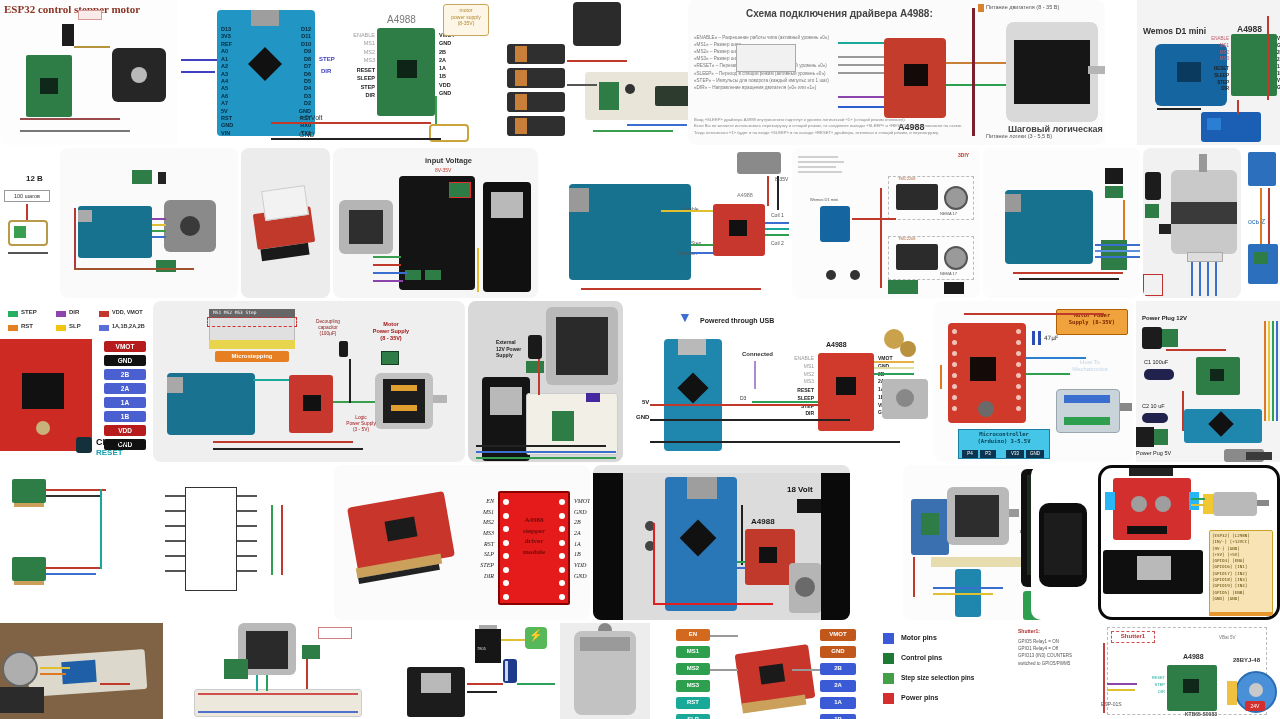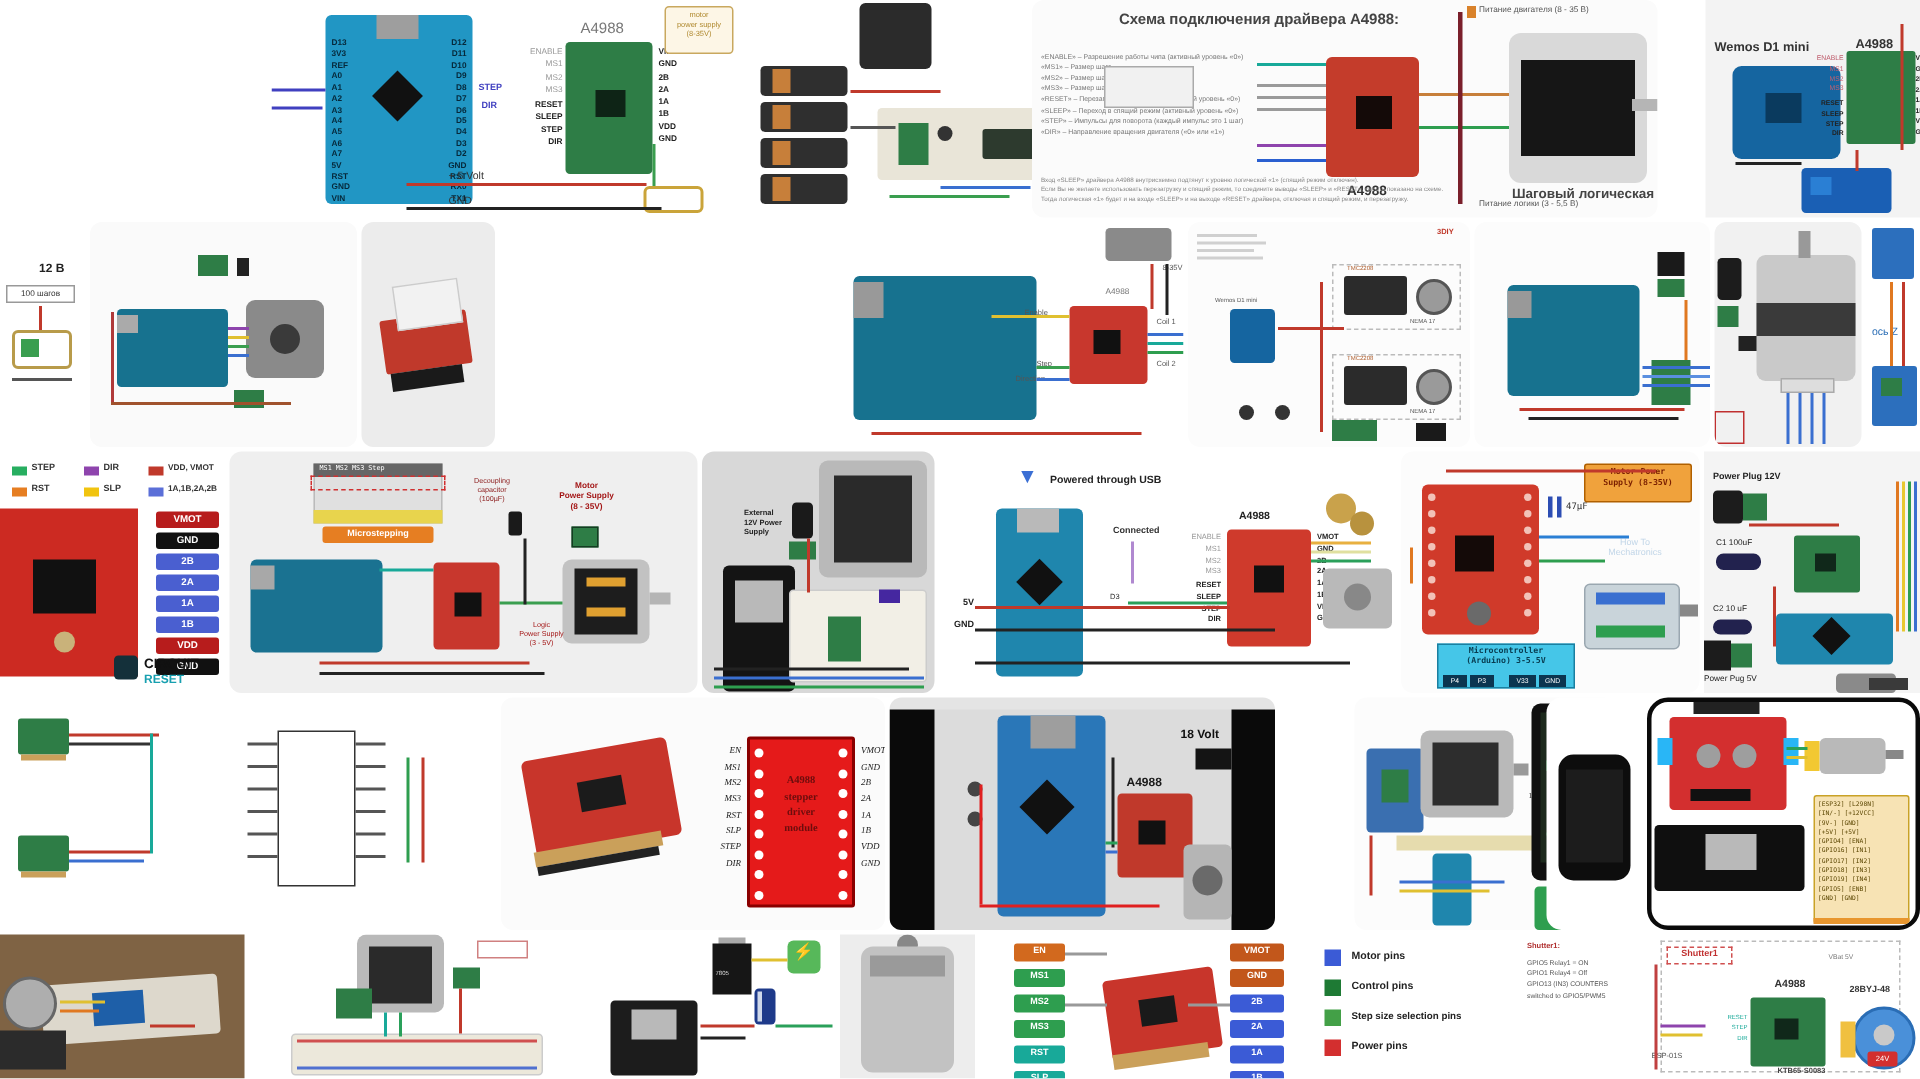--- a/index.html
+++ b/index.html
@@ -6,20 +6,32 @@
   body{width:1280px;height:719px;position:relative;background:#ffffff;
        font-family:"Liberation Sans",sans-serif;overflow:hidden}
   #results-grid{position:absolute;inset:0}
   .tile{position:absolute;overflow:hidden;box-sizing:border-box}
   .it{position:absolute;white-space:pre-line;line-height:1.2;color:#333;box-sizing:border-box}
 </style>
 </head>
 <body>
 
 <div id="results-grid">
+    <div class="tile" style="left: 0px; top: 0px; width: 178px; height: 145px; background: rgb(253, 253, 253); border-radius: 8px; border: none;">
+      <div class="it" style="left: 4px; top: 3px; color: rgb(138, 51, 36); font-size: 11px; font-weight: bold; font-family: &quot;Liberation Serif&quot;, serif;">ESP32 control stepper motor</div>
+      <div class="it" style="left: 26px; top: 55px; width: 46px; height: 62px; background: rgb(46, 125, 70); border-radius: 2px;"></div>
+      <div class="it" style="left: 40px; top: 78px; width: 18px; height: 16px; background: rgb(16, 40, 26);"></div>
+      <div class="it" style="left: 62px; top: 24px; width: 12px; height: 22px; background: rgb(28, 28, 28);"></div>
+      <div class="it" style="left: 78px; top: 10px; width: 24px; height: 10px; background: rgb(251, 234, 234); border: 1px solid rgb(217, 154, 154);"></div>
+      <div class="it" style="left: 112px; top: 48px; width: 54px; height: 54px; background: rgb(38, 38, 38); border-radius: 6px;"></div>
+      <div class="it" style="left: 131px; top: 67px; width: 16px; height: 16px; background: rgb(185, 185, 185); border-radius: 50%;"></div>
+      <div class="it" style="left: 74px; top: 46px; width: 36px; height: 2px; background: rgb(184, 147, 62);"></div>
+      <div class="it" style="left: 20px; top: 118px; width: 100px; height: 2px; background: rgb(154, 74, 74);"></div>
+      <div class="it" style="left: 20px; top: 130px; width: 110px; height: 2px; background: rgb(119, 119, 119);"></div>
+    </div>
     <div class="tile" style="left: 181px; top: 0px; width: 313px; height: 145px; background: rgb(255, 255, 255); border-radius: 8px; border: none;">
       <div class="it" style="left: 36px; top: 10px; width: 98px; height: 126px; background: rgb(33, 150, 196); border-radius: 4px;"></div>
       <div class="it" style="left: 70px; top: 10px; width: 28px; height: 16px; background: rgb(158, 158, 158);"></div>
       <div class="it" style="left: 72px; top: 52px; width: 24px; height: 24px; background: rgb(17, 17, 17); transform: rotate(45deg);"></div>
       <div class="it" style="left: 40px; top: 26px; color: rgb(6, 40, 58); font-size: 5.5px; font-weight: bold; line-height: 1.35;">D13
 3V3
 REF
 A0
 A1
 A2
@@ -183,20 +195,37 @@
       <div class="it" style="left: 92px; top: 82px; width: 14px; height: 2px; background: rgb(58, 158, 79);"></div>
       <div class="it" style="left: 92px; top: 88px; width: 14px; height: 2px; background: rgb(58, 111, 208);"></div>
       <div class="it" style="left: 14px; top: 60px; width: 2px; height: 60px; background: rgb(176, 58, 58);"></div>
       <div class="it" style="left: 14px; top: 120px; width: 120px; height: 2px; background: rgb(160, 82, 45);"></div>
     </div>
     <div class="tile" style="left: 241px; top: 148px; width: 89px; height: 150px; background: rgb(236, 236, 236); border-radius: 8px; border: none;">
       <div class="it" style="left: 14px; top: 62px; width: 58px; height: 36px; background: rgb(192, 57, 43); border-radius: 2px; transform: rotate(-8deg);"></div>
       <div class="it" style="left: 22px; top: 40px; width: 44px; height: 30px; background: rgb(242, 242, 242); border: 1px solid rgb(204, 204, 204); transform: rotate(-8deg);"></div>
       <div class="it" style="left: 20px; top: 98px; width: 48px; height: 12px; background: rgb(26, 26, 26); transform: rotate(-8deg);"></div>
     </div>
+    <div class="tile" style="left: 333px; top: 148px; width: 205px; height: 150px; background: rgb(246, 246, 246); border-radius: 8px; border: none;">
+      <div class="it" style="left: 92px; top: 8px; color: rgb(51, 51, 51); font-size: 7.5px; font-weight: bold;">input Voltage</div>
+      <div class="it" style="left: 102px; top: 19px; color: rgb(192, 57, 43); font-size: 5px;">8V-35V</div>
+      <div class="it" style="left: 6px; top: 52px; width: 54px; height: 54px; background: rgb(181, 181, 181); border-radius: 6px;"></div>
+      <div class="it" style="left: 16px; top: 62px; width: 34px; height: 34px; background: rgb(46, 46, 46);"></div>
+      <div class="it" style="left: 66px; top: 28px; width: 76px; height: 114px; background: rgb(20, 20, 20); border-radius: 4px;"></div>
+      <div class="it" style="left: 116px; top: 34px; width: 22px; height: 16px; background: rgb(46, 125, 70); border: 1.5px solid rgb(224, 48, 48);"></div>
+      <div class="it" style="left: 72px; top: 122px; width: 16px; height: 10px; background: rgb(46, 125, 70);"></div>
+      <div class="it" style="left: 92px; top: 122px; width: 16px; height: 10px; background: rgb(46, 125, 70);"></div>
+      <div class="it" style="left: 150px; top: 34px; width: 48px; height: 110px; background: rgb(16, 16, 16); border-radius: 4px;"></div>
+      <div class="it" style="left: 158px; top: 44px; width: 32px; height: 26px; background: rgb(185, 185, 185);"></div>
+      <div class="it" style="left: 40px; top: 108px; width: 28px; height: 2px; background: rgb(58, 158, 79);"></div>
+      <div class="it" style="left: 40px; top: 116px; width: 28px; height: 2px; background: rgb(192, 57, 43);"></div>
+      <div class="it" style="left: 40px; top: 124px; width: 34px; height: 2px; background: rgb(58, 111, 208);"></div>
+      <div class="it" style="left: 40px; top: 132px; width: 30px; height: 2px; background: rgb(142, 68, 173);"></div>
+      <div class="it" style="left: 144px; top: 100px; width: 2px; height: 44px; background: rgb(224, 192, 48);"></div>
+    </div>
     <div class="tile" style="left: 541px; top: 148px; width: 248px; height: 150px; background: rgb(255, 255, 255); border-radius: 8px; border: none;">
       <div class="it" style="left: 196px; top: 4px; width: 44px; height: 22px; background: rgb(138, 138, 138); border-radius: 3px;"></div>
       <div class="it" style="left: 28px; top: 36px; width: 122px; height: 96px; background: rgb(23, 114, 143); border-radius: 4px;"></div>
       <div class="it" style="left: 28px; top: 40px; width: 20px; height: 24px; background: rgb(153, 153, 153);"></div>
       <div class="it" style="left: 196px; top: 44px; color: rgb(119, 119, 119); font-size: 5.5px;">A4988</div>
       <div class="it" style="left: 172px; top: 56px; width: 52px; height: 52px; background: rgb(200, 55, 45); border-radius: 3px;"></div>
       <div class="it" style="left: 188px; top: 72px; width: 18px; height: 16px; background: rgb(17, 17, 17);"></div>
       <div class="it" style="left: 142px; top: 58px; color: rgb(85, 85, 85); font-size: 5px;">Enable</div>
       <div class="it" style="left: 150px; top: 92px; color: rgb(85, 85, 85); font-size: 5px;">Step</div>
       <div class="it" style="left: 136px; top: 102px; color: rgb(85, 85, 85); font-size: 5px;">Direction</div>

